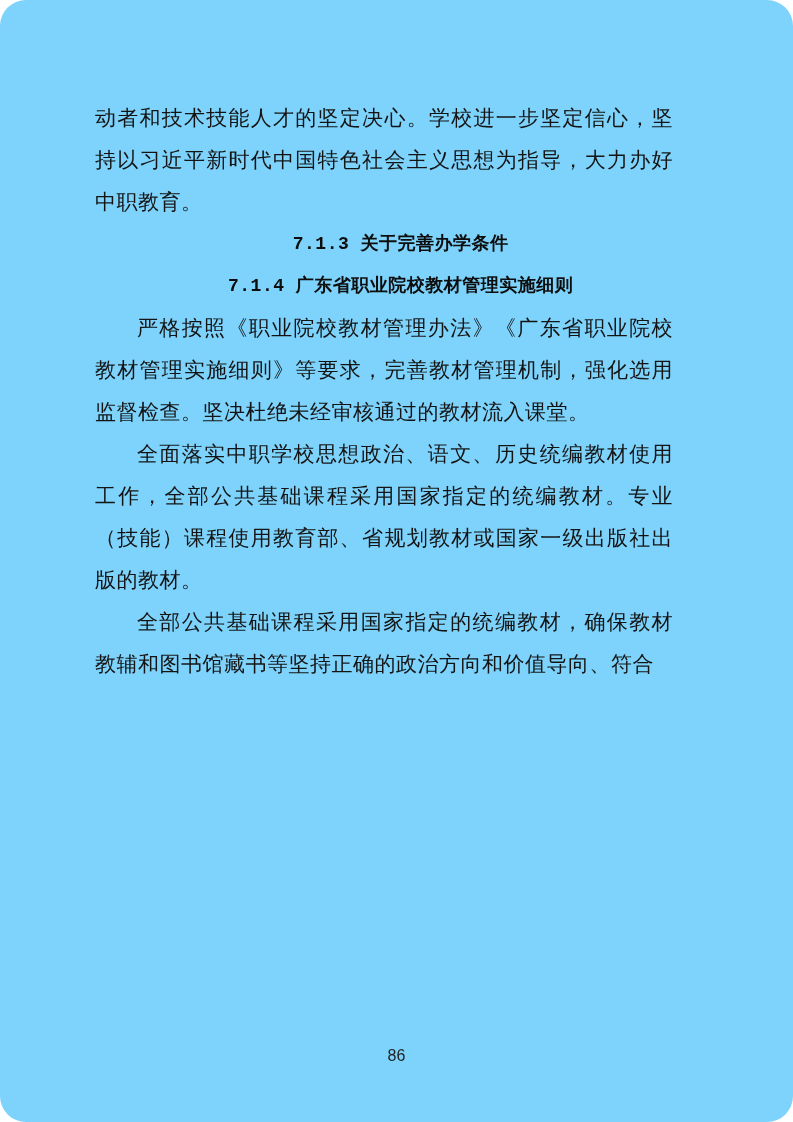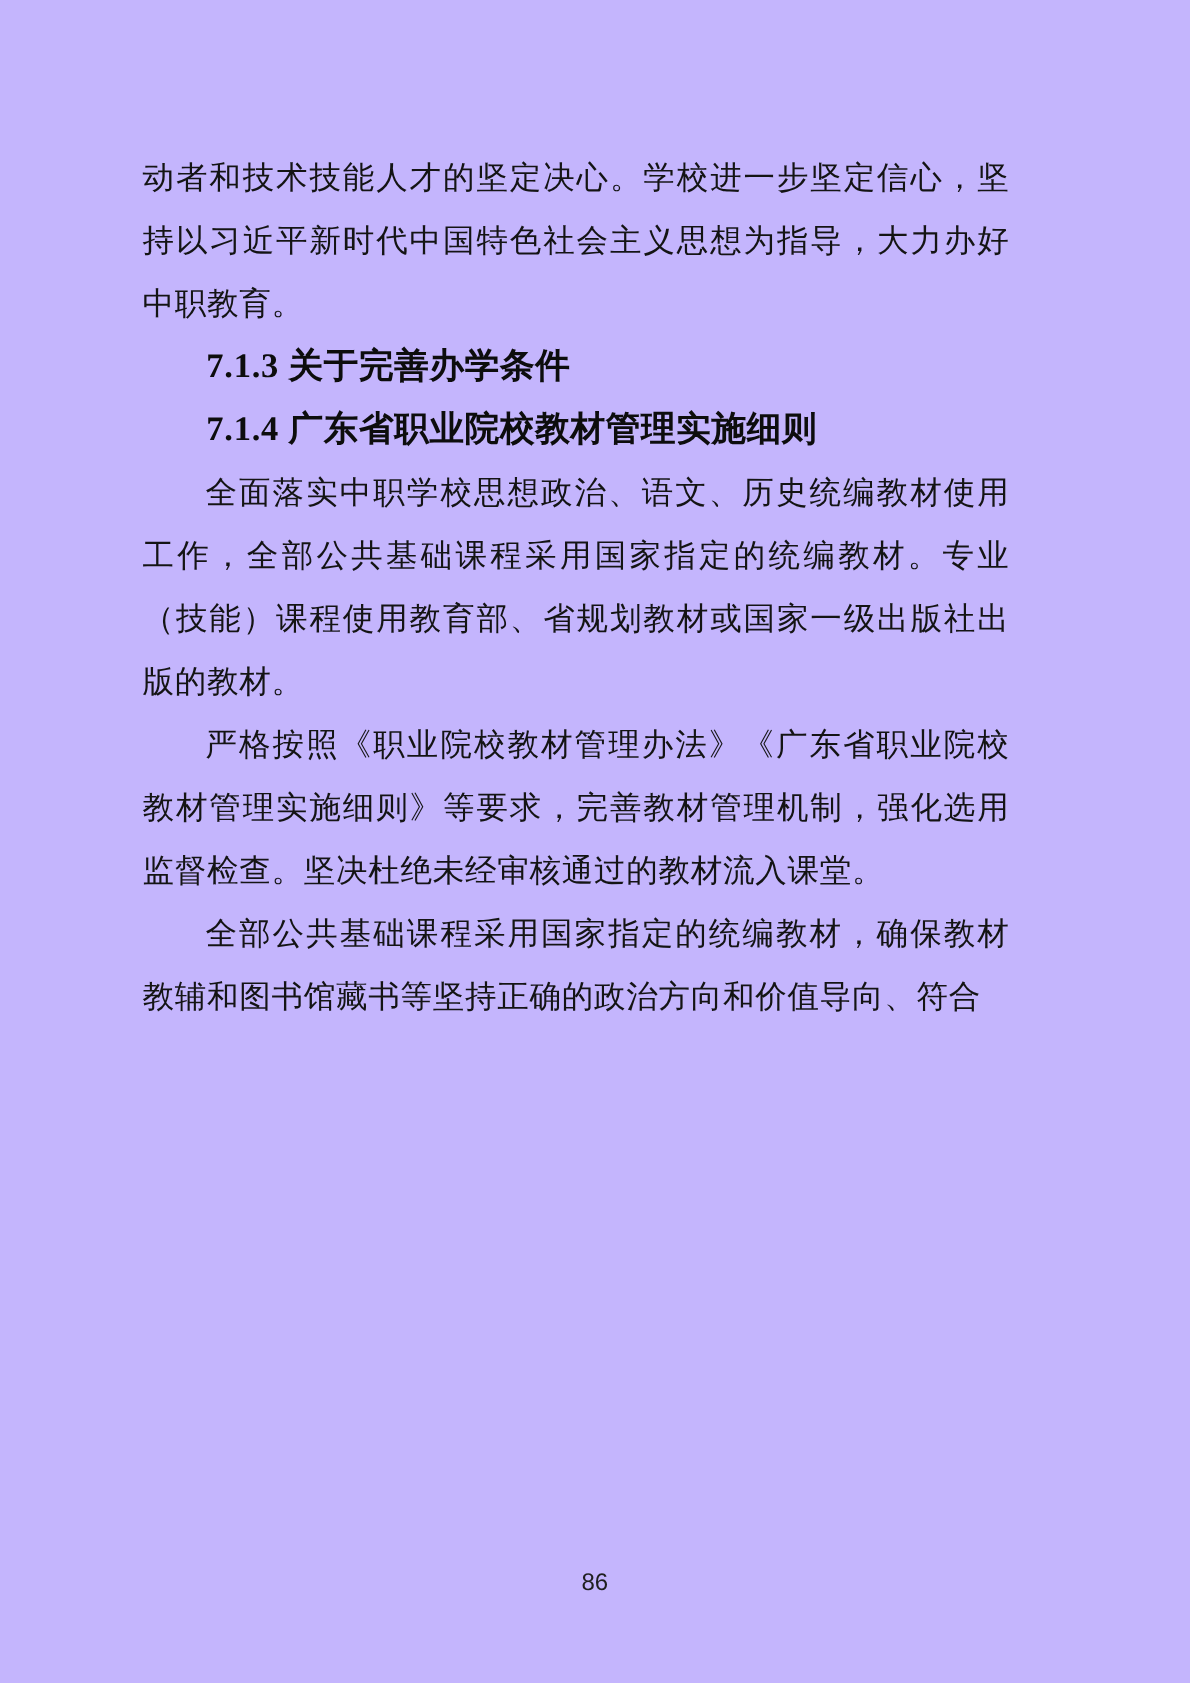--- a/index.html
+++ b/index.html
@@ -5,47 +5,49 @@
   html, body {
     margin: 0;
     padding: 0;
     background: #ffffff;
   }
   .page {
     position: relative;
     width: 793px;
     height: 1122px;
     margin: 0 auto;
-    background: #c4b5fd;
+    background: #7dd3fc;
     box-sizing: border-box;
     padding: 97px 120px 0 95px;
     font-family: "Liberation Serif", "DejaVu Serif", serif;
     font-size: 21px;
     line-height: 42px;
     color: #141414;
     overflow: hidden;
+    border-radius: 26px;
   }
   .para {
     margin: 0;
     text-align: justify;
     text-indent: 2em;
     letter-spacing: 0.5px;
   }
   .para.no-indent {
     text-indent: 0;
   }
   .heading {
     margin: 0;
-    font-size: 23px;
+    font-size: 18px;
     line-height: 42px;
     font-weight: bold;
     text-indent: 1.85em;
-    text-align: left;
+    text-align: center;
     letter-spacing: 0.5px;
     color: #0d0d0d;
+    font-family: Liberation Mono, monospace;
   }
   .page-footer {
     position: absolute;
     left: 0;
     bottom: 58px;
     width: 100%;
     text-align: center;
     font-family: "Liberation Sans", "DejaVu Sans", sans-serif;
     font-size: 16px;
     line-height: 1;
@@ -58,21 +60,21 @@
 <div class="page">
 
   <p class="para no-indent">动者和技术技能人才的坚定决心。学校进一步坚定信心，坚持以习近平新时代中国特色社会主义思想为指导，大力办好中职教育。</p>
 
   <h3 class="heading">7.1.3 关于完善办学条件</h3>
 
 
   <h3 class="heading">7.1.4 广东省职业院校教材管理实施细则</h3>
 
 
+  <p class="para">严格按照《职业院校教材管理办法》《广东省职业院校教材管理实施细则》等要求，完善教材管理机制，强化选用监督检查。坚决杜绝未经审核通过的教材流入课堂。</p>
+
   <p class="para">全面落实中职学校思想政治、语文、历史统编教材使用工作，全部公共基础课程采用国家指定的统编教材。专业（技能）课程使用教育部、省规划教材或国家一级出版社出版的教材。</p>
-
-  <p class="para">严格按照《职业院校教材管理办法》《广东省职业院校教材管理实施细则》等要求，完善教材管理机制，强化选用监督检查。坚决杜绝未经审核通过的教材流入课堂。</p>
 
   <p class="para">全部公共基础课程采用国家指定的统编教材，确保教材教辅和图书馆藏书等坚持正确的政治方向和价值导向、符合</p>
 
   <div class="page-footer">86</div>
 
 </div>
 
 </body></html>

